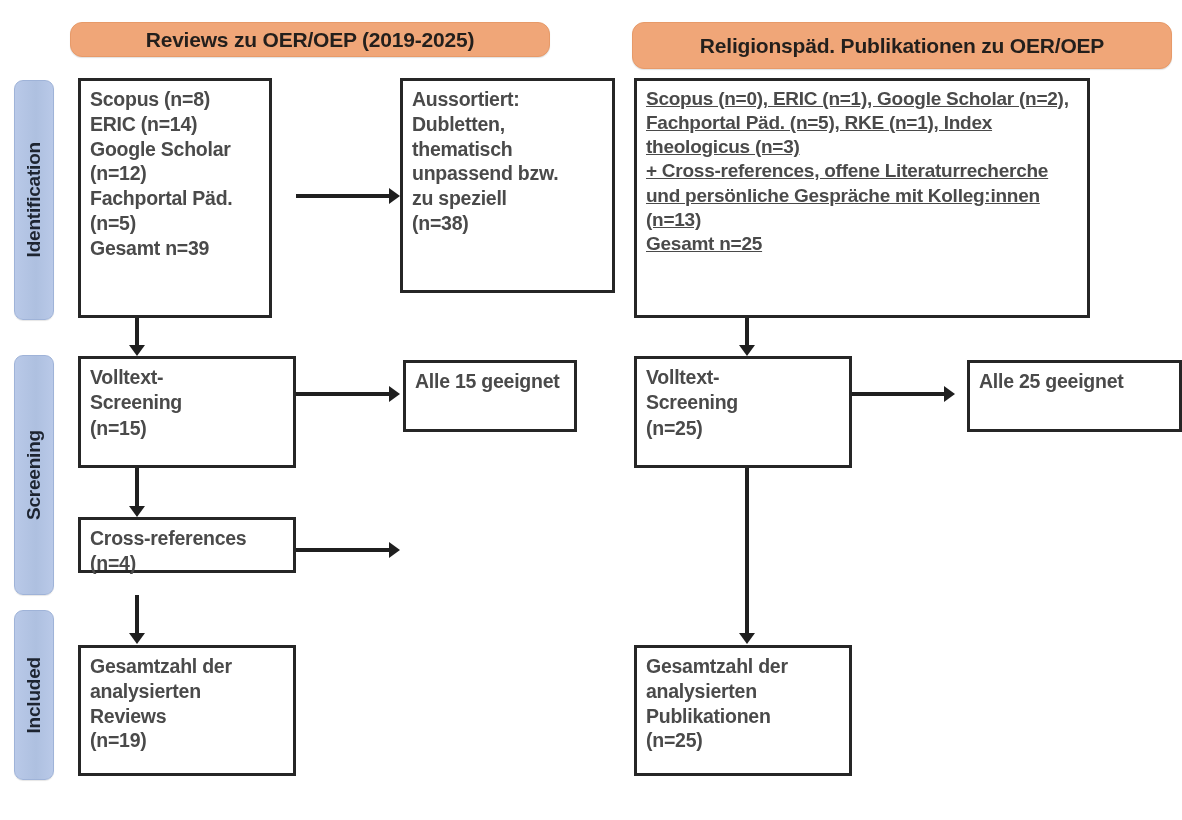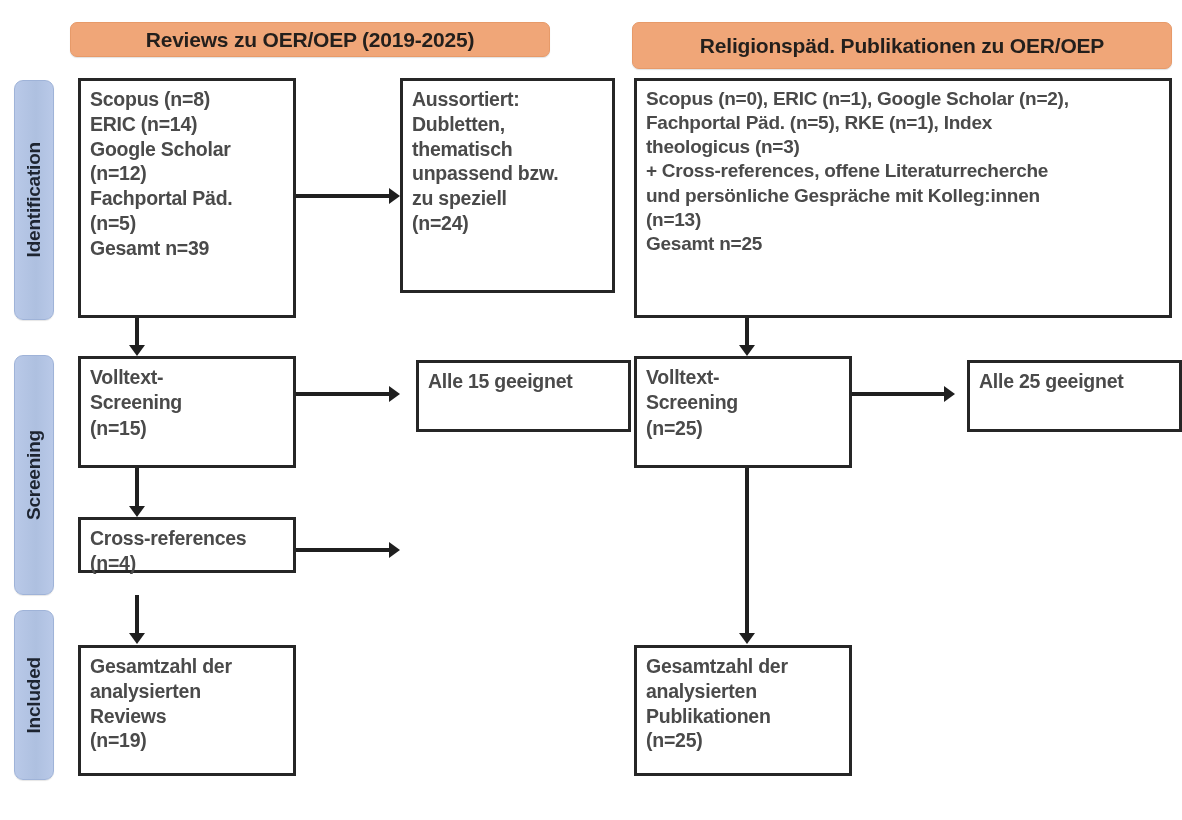--- a/index.html
+++ b/index.html
@@ -14,21 +14,21 @@
     background:#ffffff;
     overflow:hidden;
   }
 
   
   .banner{
     position:absolute;
     box-sizing:border-box;
     background:#f0a678;
     border:1px solid #e79a69;
-    border-radius:7px;
+    border-radius:12px;
     color:#231f1c;
     font-size:21px;
     font-weight:bold;
     letter-spacing:-0.2px;
     display:flex;
     align-items:center;
     justify-content:center;
     text-align:center;
     box-shadow:0 1px 1px rgba(0,0,0,.12);
   }
@@ -108,46 +108,46 @@
   </div>
 
   <div class="stage" style="left:14px;top:355px;width:40px;height:240px;">
     <span>Screening</span>
   </div>
 
   <div class="stage" style="left:14px;top:610px;width:40px;height:170px;">
     <span>Included</span>
   </div>
 
-  <div class="box tight" style="left:78px;top:78px;width:218px;height:240px;">Scopus (n=8)
+  <div class="box tight" style="left:78px;top:78px;width:194px;height:240px;">Scopus (n=8)
 ERIC (n=14)
 Google Scholar
 (n=12)
 Fachportal Päd.
 (n=5)
 Gesamt n=39</div>
 
   <div class="box tight" style="left:400px;top:78px;width:215px;height:215px;">Aussortiert:
 Dubletten,
 thematisch
 unpassend bzw.
 zu speziell
-(n=24)</div>
+(n=38)</div>
 
   <div class="hline" style="left:296px;top:194px;width:93px;"></div>
   <div class="arrow-right" style="left:389px;top:188px;"></div>
 
   <div class="vline" style="left:135px;top:318px;height:27px;"></div>
   <div class="arrow-down" style="left:129px;top:345px;"></div>
 
   <div class="box" style="left:78px;top:356px;width:218px;height:112px;">Volltext-
 Screening
 (n=15)</div>
 
-  <div class="box" style="left:416px;top:360px;width:215px;height:72px;">Alle 15 geeignet</div>
+  <div class="box" style="left:403px;top:360px;width:174px;height:72px;">Alle 15 geeignet</div>
 
   <div class="hline" style="left:296px;top:392px;width:93px;"></div>
   <div class="arrow-right" style="left:389px;top:386px;"></div>
 
   <div class="vline" style="left:135px;top:468px;height:38px;"></div>
   <div class="arrow-down" style="left:129px;top:506px;"></div>
 
   <div class="box" style="left:78px;top:517px;width:218px;height:56px;">Cross-references
 (n=4)</div>
 
@@ -156,21 +156,21 @@
   <div class="arrow-right" style="left:389px;top:542px;"></div>
 
   <div class="vline" style="left:135px;top:595px;height:38px;"></div>
   <div class="arrow-down" style="left:129px;top:633px;"></div>
 
   <div class="box tight" style="left:78px;top:645px;width:218px;height:131px;">Gesamtzahl der
 analysierten
 Reviews
 (n=19)</div>
 
-  <div class="box small tight" style="left:634px;top:78px;width:538px;height:240px;">Scopus (n=0), ERIC (n=1), Google Scholar (n=2),
+  <div class="box small tight" style="left:634px;top:78px;width:456px;height:240px;text-decoration:underline;">Scopus (n=0), ERIC (n=1), Google Scholar (n=2),
 Fachportal Päd. (n=5), RKE (n=1), Index
 theologicus (n=3)
 + Cross-references, offene Literaturrecherche
 und persönliche Gespräche mit Kolleg:innen
 (n=13)
 Gesamt n=25</div>
 
   <div class="vline" style="left:745px;top:318px;height:27px;"></div>
   <div class="arrow-down" style="left:739px;top:345px;"></div>
 

